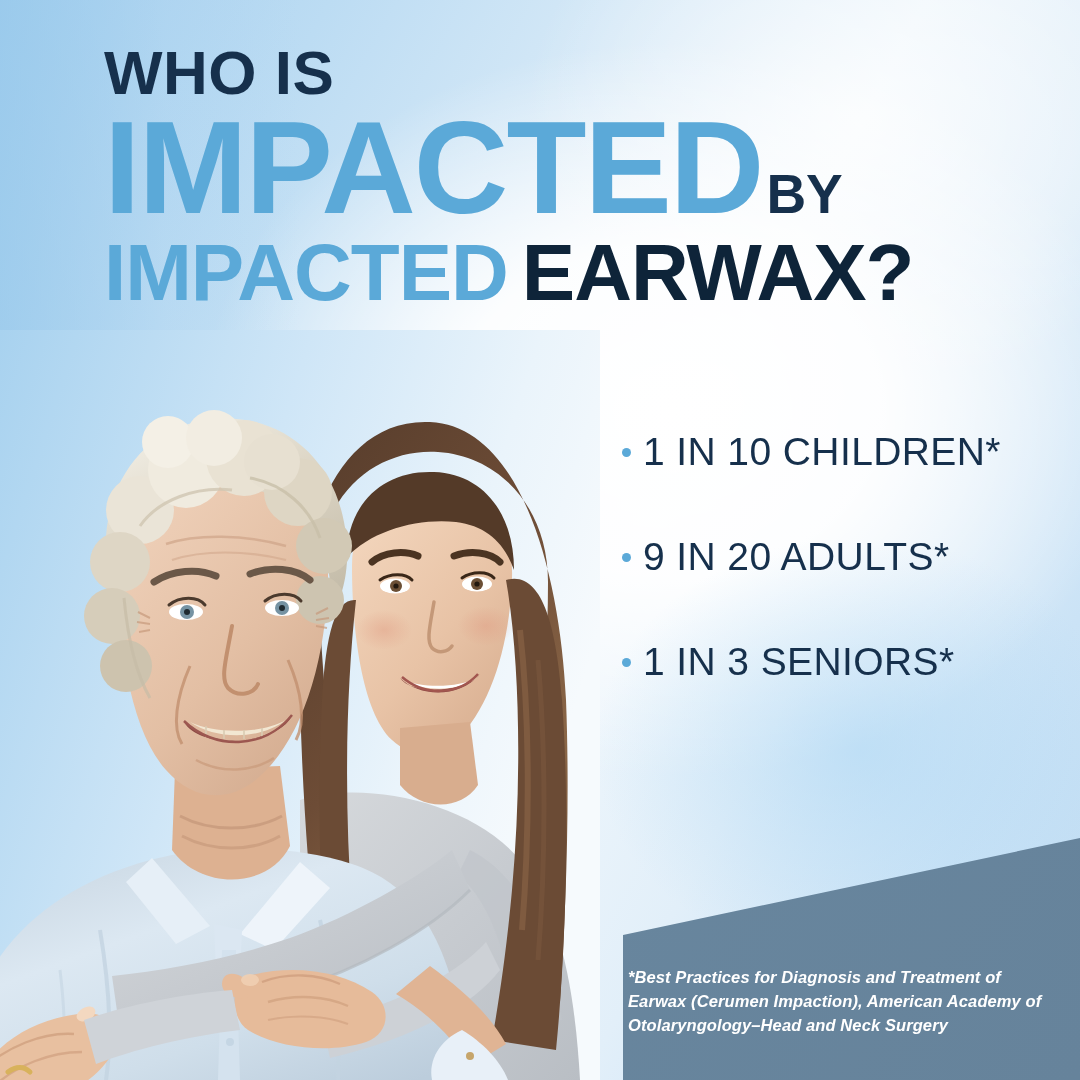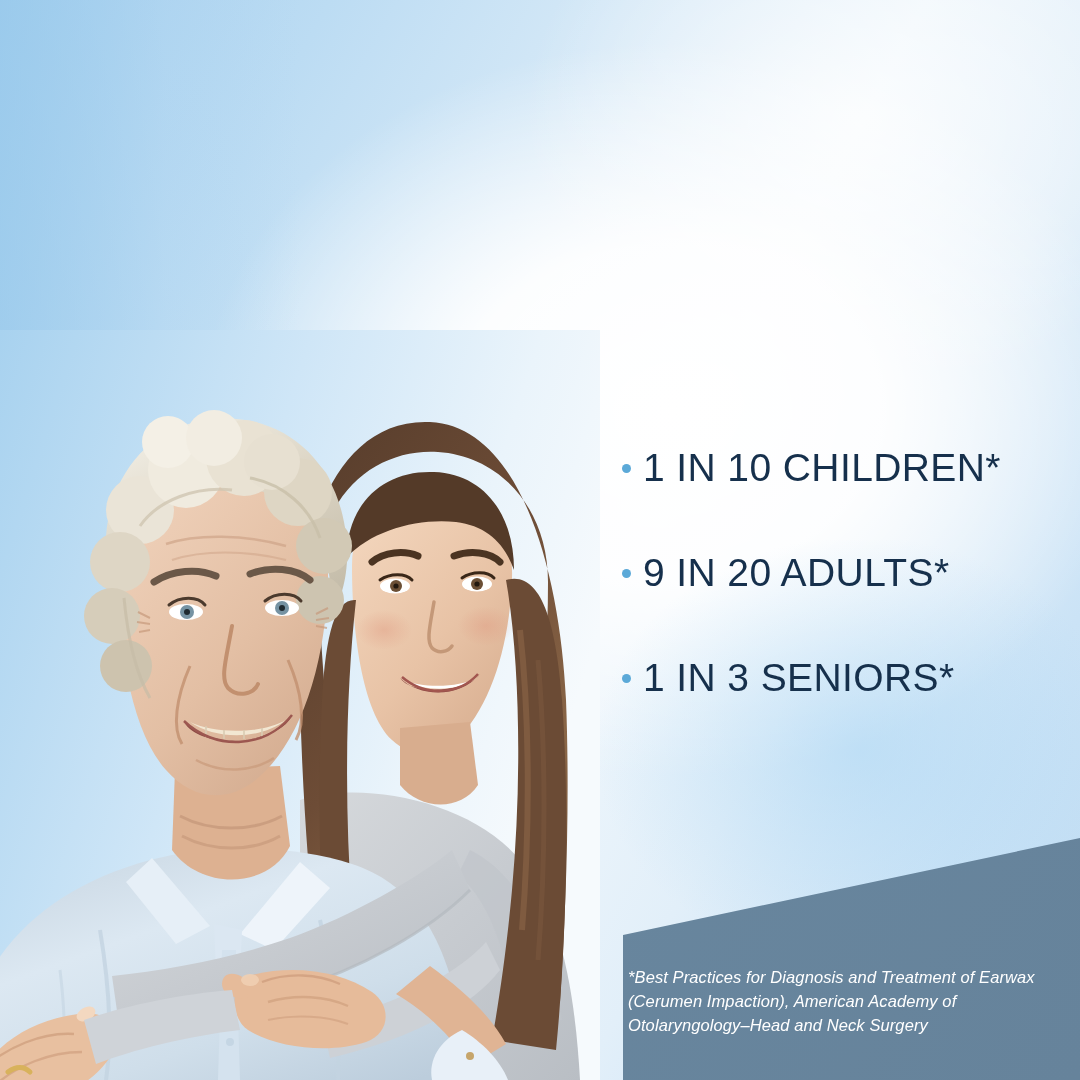--- a/index.html
+++ b/index.html
@@ -98,21 +98,21 @@
     width: 600px;
     height: 750px;
     overflow: hidden;
   }
   .photo svg { display: block; }
 
   
   .bullets {
     position: absolute;
     left: 622px;
-    top: 448px;
+    top: 432px;
     width: 430px;
     text-align: right;
   }
   .bullet-row {
     display: flex;
     align-items: baseline;
     margin-bottom: 66px;
   }
   .bullet-row:last-child { margin-bottom: 1px; }
   .bullet-dot {
@@ -149,21 +149,21 @@
     clip-path: polygon(623px 935px, 1080px 838px, 1080px 1080px, 623px 1080px);
   }
   .footnote {
     position: absolute;
     left: 628px;
     top: 966px;
     width: 430px;
     color: #ffffff;
     font-size: 16.5px;
     font-style: italic;
-    font-weight: 400;
+    font-weight: 700;
     line-height: 1.45;
     letter-spacing: 0.1px;
   }
 </style>
 </head>
 <body>
 
 <div id="poster">
 
   <div class="bg-base"></div>
@@ -357,20 +357,29 @@
         </g>
 
         <path d="M84 690 C 124 676, 180 664, 232 660 L 240 700 C 188 706, 132 720, 96 734 Z" fill="#cfd3d8"></path>
 
         <path d="M462 700 C 482 712, 500 730, 508 750 L 432 750 C 428 730, 440 710, 462 700 Z" fill="#e8f0f8"></path>
         <circle cx="470" cy="726" r="4" fill="#c6a56b"></circle>
       </g>
     </svg>
   </div>
 
+  <div class="headline">
+    <div class="hl-line1">WHO IS</div>
+    <div class="hl-line2">
+      <span>IMPACTED</span><span class="by">BY</span>
+    </div>
+    <div class="hl-line3">
+      <span class="imp">IMPACTED</span><span class="ear">EARWAX?</span>
+    </div>
+  </div>
 
   <div class="bullets">
     <div class="bullet-row">
       <span class="bullet-dot"></span>
       <span class="bullet-text">1 IN 10 CHILDREN*</span>
     </div>
     <div class="bullet-row">
       <span class="bullet-dot"></span>
       <span class="bullet-text">9 IN 20 ADULTS*</span>
     </div>

